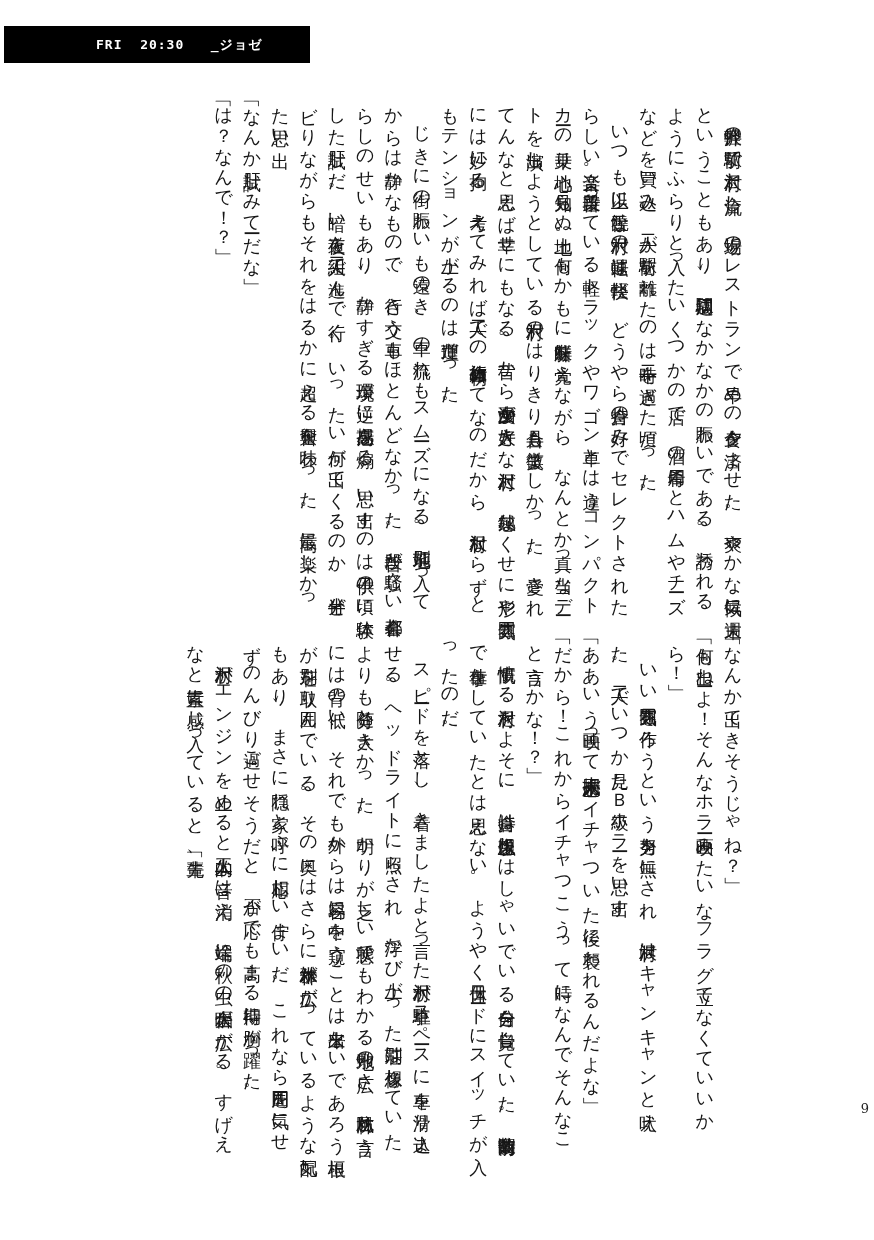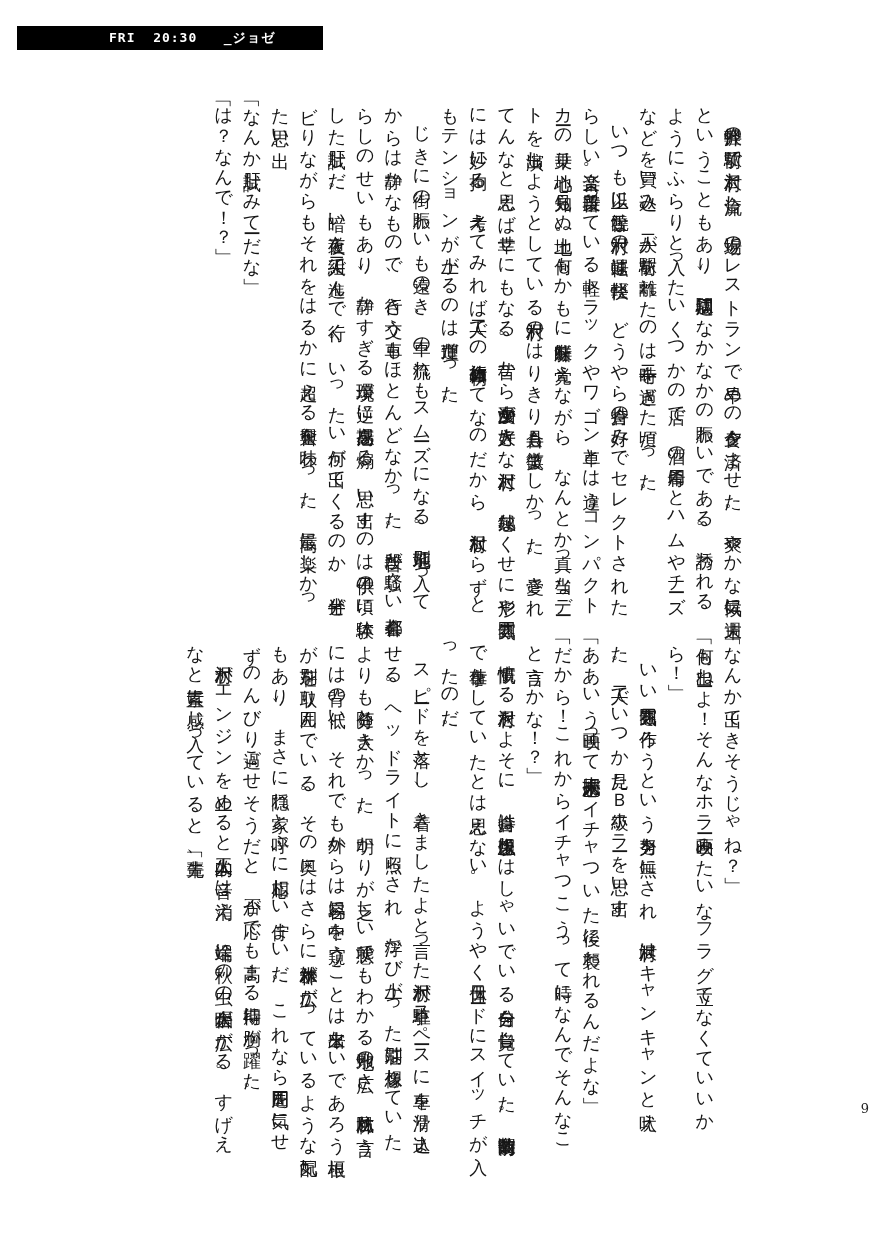--- a/index.html
+++ b/index.html
@@ -11,24 +11,24 @@
     position: relative;
     width: 874px;
     height: 1240px;
     background: #ffffff;
     overflow: hidden;
     font-family: "DejaVu Serif", "Liberation Serif", serif;
     color: #161616;
   }
   .status-bar {
     position: absolute;
-    left: 17px;
+    left: 4px;
     top: 26px;
     width: 306px;
-    height: 24px;
+    height: 37px;
     background: #000000;
     display: flex;
     align-items: center;
   }
   .status-bar span {
     display: block;
     padding-left: 92px;
     color: #ffffff;
     font-family: "DejaVu Sans Mono", "Liberation Mono", monospace;
     font-size: 13px;

